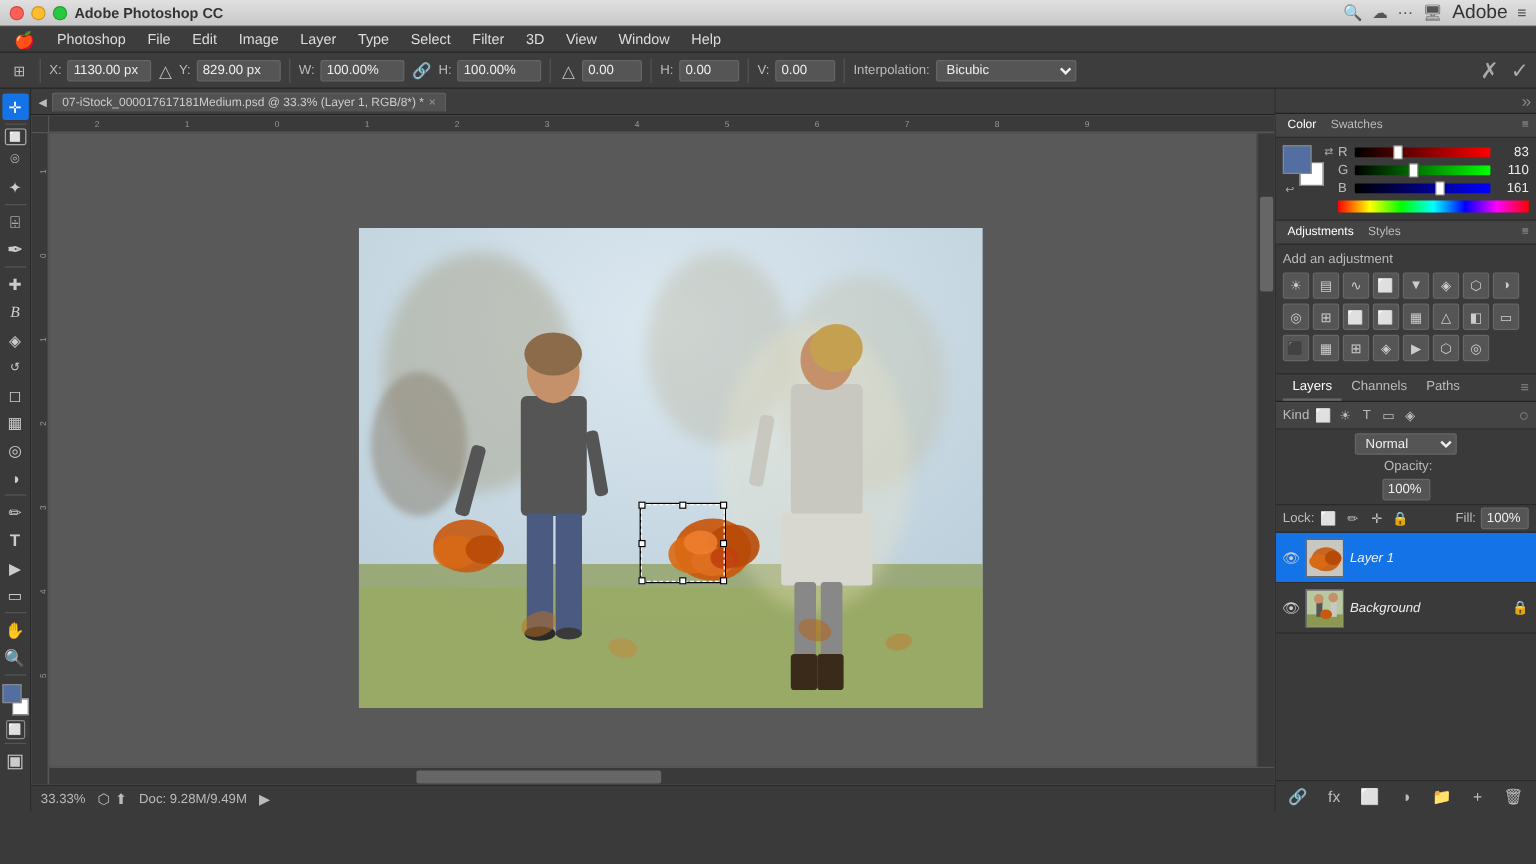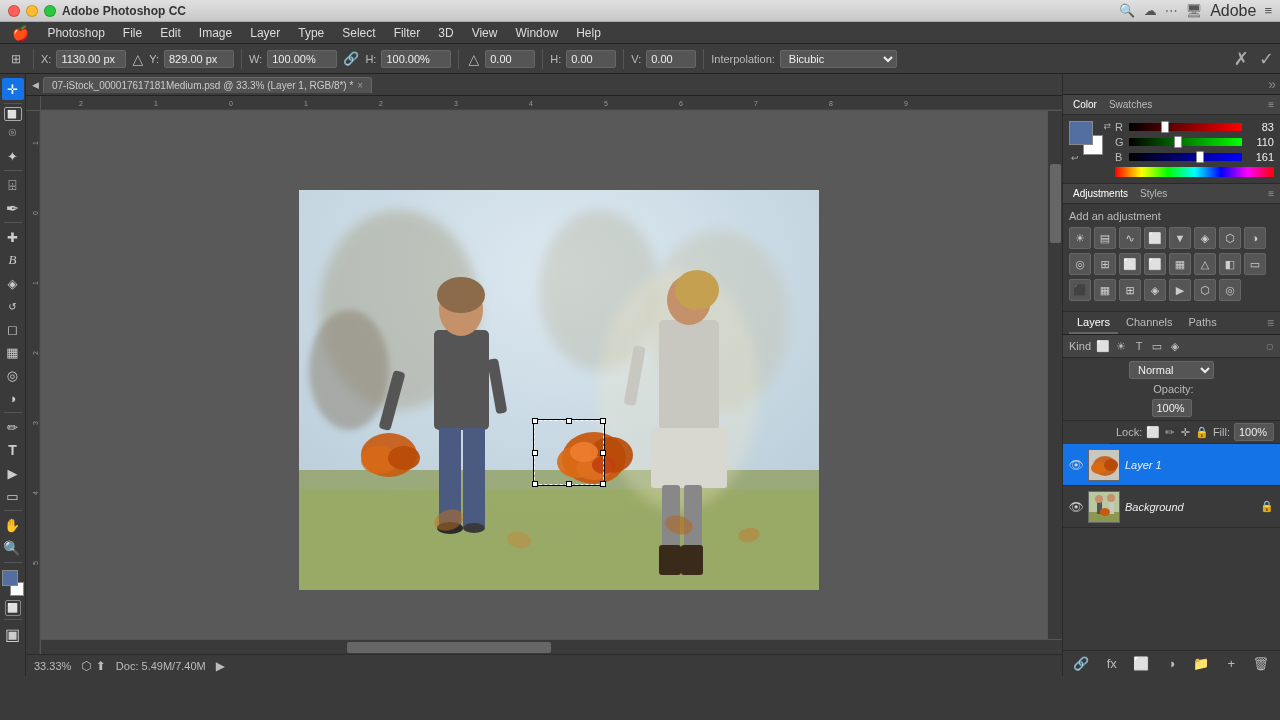--- a/index.html
+++ b/index.html
@@ -390,21 +390,20 @@
     .opacity-label { font-size: 11px; color: #bbb; margin-left: 4px; }
     .opacity-value {
       background: #555; border: 1px solid #666; color: #eee;
       font-size: 11px; padding: 1px 4px; border-radius: 2px; height: 18px;
       width: 40px;
     }
 
     #layers-lock-row {
       display: flex; align-items: center; padding: 2px 6px; gap: 4px;
       border-bottom: 1px solid #2a2a2a;
-      margin-left: 47px;
     }
     .lock-label { font-size: 11px; color: #bbb; }
     .lock-icon-btn {
       width: 16px; height: 16px;
       display: flex; align-items: center; justify-content: center;
       font-size: 11px; color: #bbb; cursor: pointer;
     }
     .fill-label { font-size: 11px; color: #bbb; margin-left: auto; }
     .fill-value {
       background: #555; border: 1px solid #666; color: #eee;
@@ -835,21 +834,21 @@
         <div class="scroll-thumb-v"></div>
       </div>
     </div>
 
     <div id="statusbar">
       <span class="status-zoom">33.33%</span>
       <div class="status-icons">
         <span class="status-icon">⬡</span>
         <span class="status-icon">⬆</span>
       </div>
-      <span class="status-doc">Doc: 5.49M/7.40M</span>
+      <span class="status-doc">Doc: 9.28M/9.49M</span>
       <span class="status-arrow">▶</span>
     </div>
 
   </div>
 
   <div id="right-panel">
 
     <div style="display:flex;justify-content:flex-end;padding:2px 4px;background:#3d3d3d;border-bottom:1px solid #222;">
       <span style="font-size:14px;color:#888;cursor:pointer;">»</span>
     </div>

